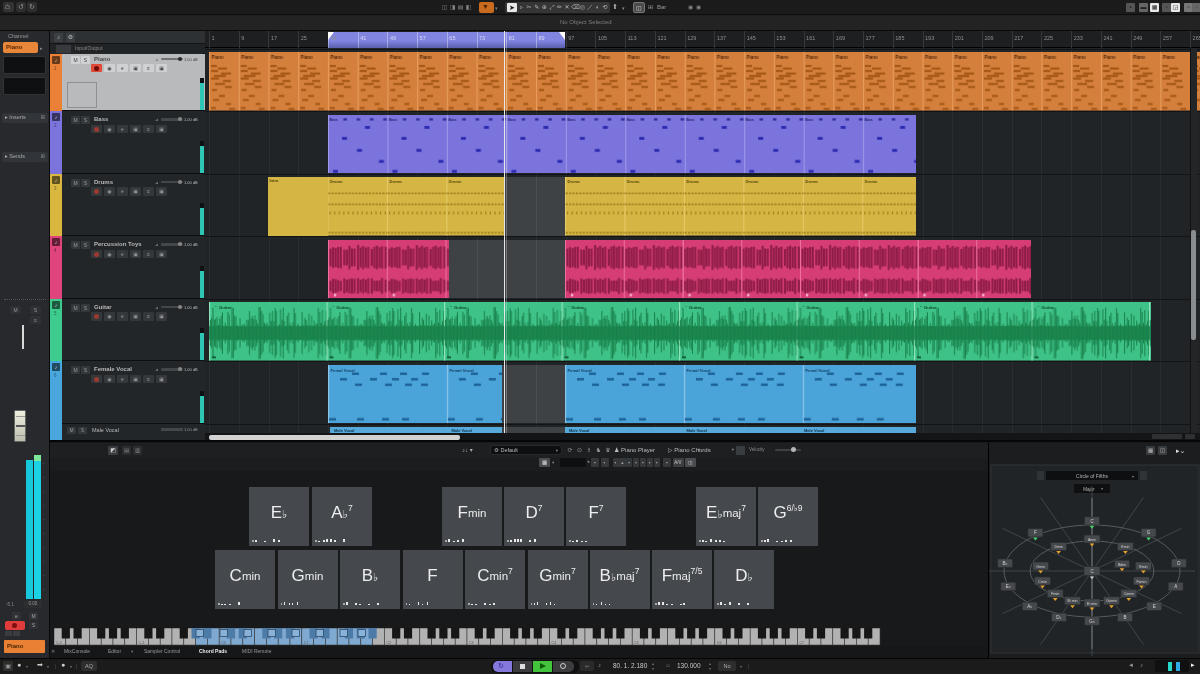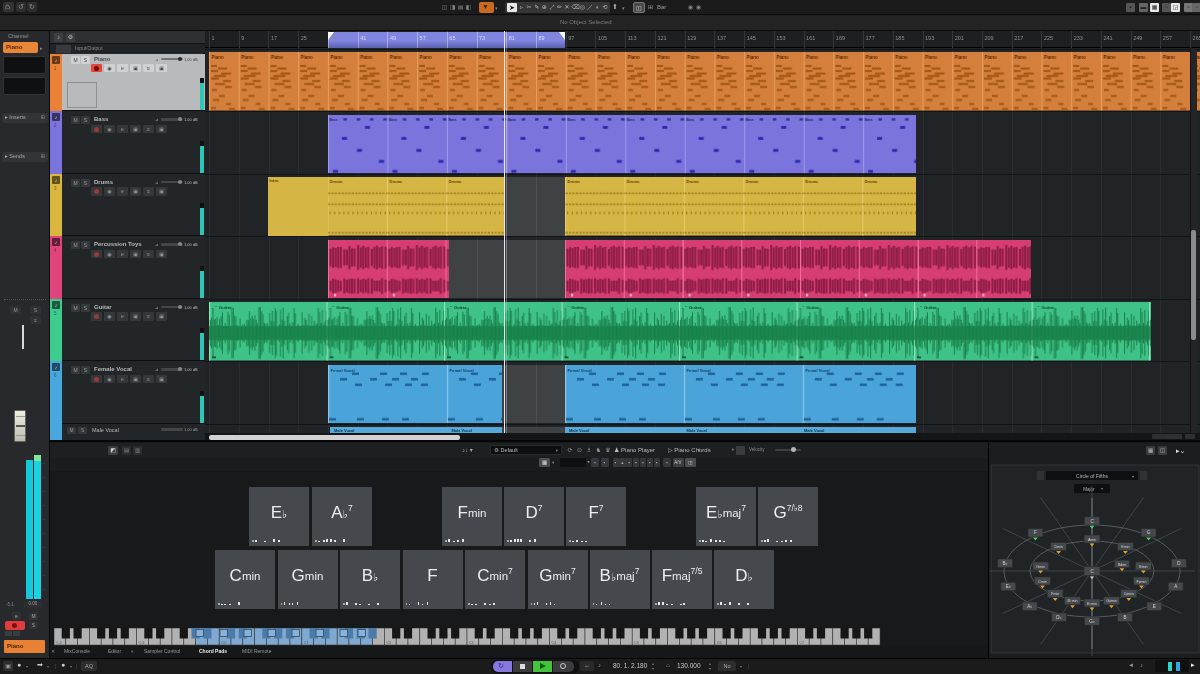--- a/index.html
+++ b/index.html
@@ -973,21 +973,21 @@
       <div style="position:absolute;left:9px;bottom:4px;width:1.6px;height:1.5px;background:#e8e8e8;"></div>
       <div style="position:absolute;left:14px;bottom:4px;width:1.6px;height:3px;background:#e8e8e8;"></div>
       <div style="position:absolute;left:19px;bottom:4px;width:1.6px;height:2.5px;background:#e8e8e8;"></div>
       <div style="position:absolute;left:23px;bottom:4px;width:1.6px;height:2.5px;background:#e8e8e8;"></div>
       <div style="position:absolute;left:27px;bottom:4px;width:1.6px;height:1.5px;background:#e8e8e8;"></div>
       <div style="position:absolute;left:3px;bottom:4px;width:1.6px;height:2px;background:#aaa;"></div>
     </div>
 <div style="position:absolute;left:758px;top:487px;width:60px;height:59px;background:#45484c;">
       <div style="position:absolute;left:0;top:0;width:100%;height:52px;display:flex;align-items:center;justify-content:center;color:#ecedee;">
         <span style="font-size:17px;">G</span>
-        <span style="font-size:8.5px;position:relative;top:-5.5px;">7/♭8</span>
+        <span style="font-size:8.5px;position:relative;top:-5.5px;">6/♭9</span>
       </div>
       <div style="position:absolute;left:6px;bottom:4px;width:1.6px;height:2.5px;background:#e8e8e8;"></div>
       <div style="position:absolute;left:9px;bottom:4px;width:1.6px;height:3px;background:#e8e8e8;"></div>
       <div style="position:absolute;left:18px;bottom:4px;width:1.6px;height:1.5px;background:#e8e8e8;"></div>
       <div style="position:absolute;left:23px;bottom:4px;width:1.6px;height:1.5px;background:#e8e8e8;"></div>
       <div style="position:absolute;left:27px;bottom:4px;width:1.6px;height:2.5px;background:#e8e8e8;"></div>
       <div style="position:absolute;left:32px;bottom:4px;width:1.6px;height:2.5px;background:#e8e8e8;"></div>
       <div style="position:absolute;left:3px;bottom:4px;width:1.6px;height:2px;background:#aaa;"></div>
     </div>
 <div style="position:absolute;left:215px;top:550px;width:60px;height:59px;background:#45484c;">

